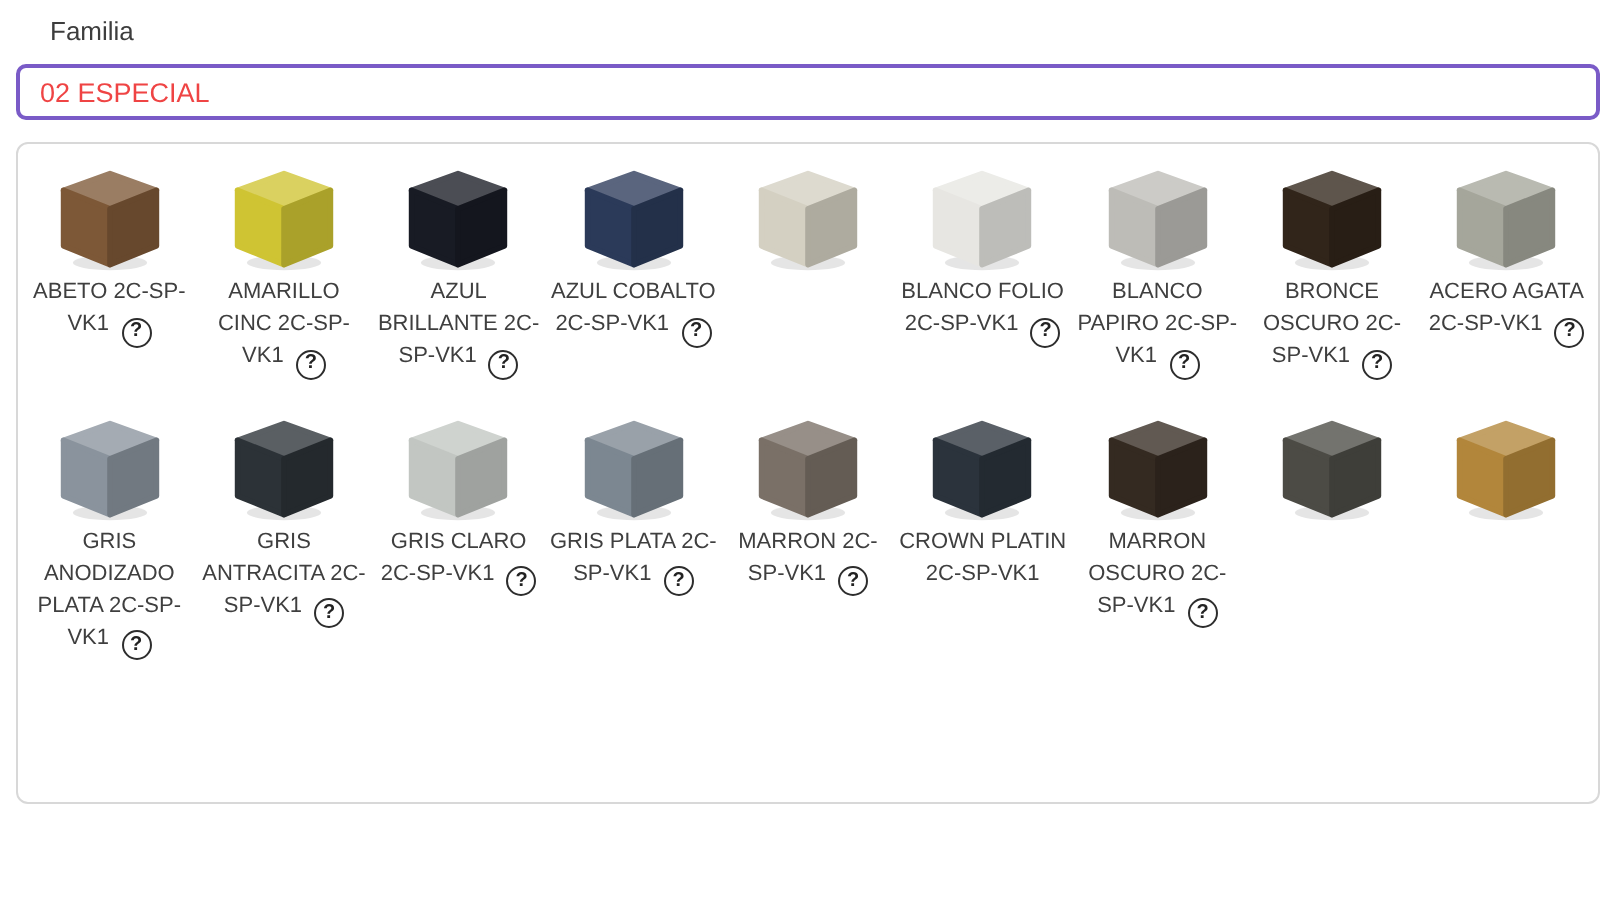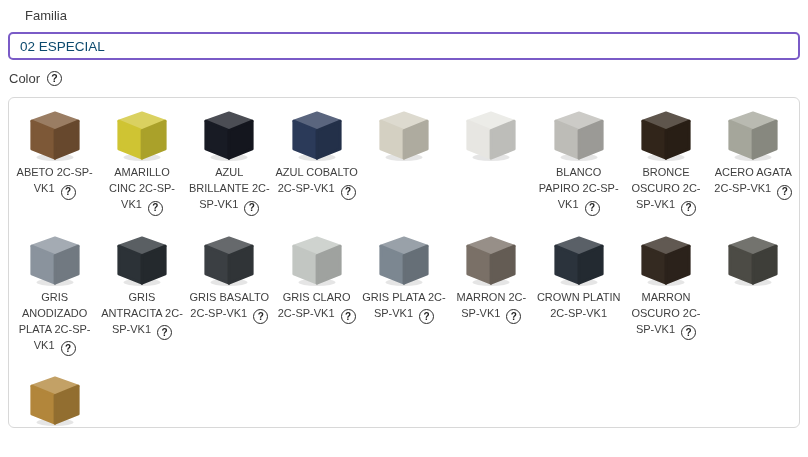--- a/index.html
+++ b/index.html
@@ -10,21 +10,21 @@
     box-sizing:border-box;
   }
   .page{padding:6px 8px;box-sizing:border-box;}
   .field-label{
     font-size:13px;line-height:15px;color:var(--text,#3d3d3d);
     margin:2px 0 9px 17px;
   }
   .text-input{
     display:block;width:100%;box-sizing:border-box;
     height:28px;border-radius:5px;
-    font-family:inherit;font-size:13.5px;color:#0c4a6e;
+    font-family:inherit;font-size:13.5px;color:#ef4444;
     padding:0 10px;outline:none;background:#fff;
   }
   .text-input.familia{border:2px solid var(--accent-border,#7a5bc7);}
   .text-input.color{border:1px solid #c9c9c9;}
   .text-input::placeholder{color:var(--placeholder,#9a9a9a);}
   .color-label-row{
     display:flex;align-items:center;gap:7px;
     margin:11px 0 7px 1px;
   }
   .help-badge{
@@ -56,24 +56,20 @@
   }
 </style>
 </head>
 <body>
 
 <div class="page">
 
   <div class="field-label">Familia</div>
   <input class="text-input familia" type="text" value="02 ESPECIAL" style="">
 
-  <div class="color-label-row">
-    <span style="font-size:13px;">Color</span>
-    <span class="help-badge">?</span>
-  </div>
 
   <div class="panel">
     <div class="grid">
   <div class="cell">
     <svg width="56" height="52" viewBox="0 0 60 56">
       <ellipse cx="30" cy="51" rx="20" ry="4" fill="#000" opacity="0.10"></ellipse>
       <polygon points="30,3 55,12 30,22 5,12" stroke-width="3" stroke-linejoin="round" fill="rgb(154,125,99)" stroke="rgb(154,125,99)"></polygon>
       <polygon points="5,12 30,22 30,52 5,42" stroke-width="3" stroke-linejoin="round" fill="#7d5837" stroke="#7d5837"></polygon>
       <polygon points="30,22 55,12 55,42 30,52" stroke-width="3" stroke-linejoin="round" fill="rgb(103,72,45)" stroke="rgb(103,72,45)"></polygon>
     </svg>
@@ -120,20 +116,21 @@
     </svg>
   </div>
 
   <div class="cell">
     <svg width="56" height="52" viewBox="0 0 60 56">
       <ellipse cx="30" cy="51" rx="20" ry="4" fill="#000" opacity="0.10"></ellipse>
       <polygon points="30,3 55,12 30,22 5,12" stroke-width="3" stroke-linejoin="round" fill="rgb(236,236,232)" stroke="rgb(236,236,232)"></polygon>
       <polygon points="5,12 30,22 30,52 5,42" stroke-width="3" stroke-linejoin="round" fill="#e7e6e2" stroke="#e7e6e2"></polygon>
       <polygon points="30,22 55,12 55,42 30,52" stroke-width="3" stroke-linejoin="round" fill="rgb(189,189,185)" stroke="rgb(189,189,185)"></polygon>
     </svg>
+    <div class="cell-label"><span>BLANCO FOLIO 2C-SP-VK1 </span><span class="q">?</span></div>
   </div>
 
   <div class="cell">
     <svg width="56" height="52" viewBox="0 0 60 56">
       <ellipse cx="30" cy="51" rx="20" ry="4" fill="#000" opacity="0.10"></ellipse>
       <polygon points="30,3 55,12 30,22 5,12" stroke-width="3" stroke-linejoin="round" fill="rgb(204,203,199)" stroke="rgb(204,203,199)"></polygon>
       <polygon points="5,12 30,22 30,52 5,42" stroke-width="3" stroke-linejoin="round" fill="#bdbcb7" stroke="#bdbcb7"></polygon>
       <polygon points="30,22 55,12 55,42 30,52" stroke-width="3" stroke-linejoin="round" fill="rgb(155,154,150)" stroke="rgb(155,154,150)"></polygon>
     </svg>
     <div class="cell-label"><span>BLANCO PAPIRO 2C-SP-VK1 </span><span class="q">?</span></div>
@@ -172,29 +169,20 @@
   <div class="cell">
     <svg width="56" height="52" viewBox="0 0 60 56">
       <ellipse cx="30" cy="51" rx="20" ry="4" fill="#000" opacity="0.10"></ellipse>
       <polygon points="30,3 55,12 30,22 5,12" stroke-width="3" stroke-linejoin="round" fill="rgb(90,95,99)" stroke="rgb(90,95,99)"></polygon>
       <polygon points="5,12 30,22 30,52 5,42" stroke-width="3" stroke-linejoin="round" fill="#2c3237" stroke="#2c3237"></polygon>
       <polygon points="30,22 55,12 55,42 30,52" stroke-width="3" stroke-linejoin="round" fill="rgb(36,41,45)" stroke="rgb(36,41,45)"></polygon>
     </svg>
     <div class="cell-label"><span>GRIS ANTRACITA 2C-SP-VK1 </span><span class="q">?</span></div>
   </div>
 
-  <div class="cell">
-    <svg width="56" height="52" viewBox="0 0 60 56">
-      <ellipse cx="30" cy="51" rx="20" ry="4" fill="#000" opacity="0.10"></ellipse>
-      <polygon points="30,3 55,12 30,22 5,12" stroke-width="3" stroke-linejoin="round" fill="rgb(102,105,108)" stroke="rgb(102,105,108)"></polygon>
-      <polygon points="5,12 30,22 30,52 5,42" stroke-width="3" stroke-linejoin="round" fill="#3b3f43" stroke="#3b3f43"></polygon>
-      <polygon points="30,22 55,12 55,42 30,52" stroke-width="3" stroke-linejoin="round" fill="rgb(48,52,55)" stroke="rgb(48,52,55)"></polygon>
-    </svg>
-    <div class="cell-label"><span>GRIS BASALTO 2C-SP-VK1 </span><span class="q">?</span></div>
-  </div>
 
   <div class="cell">
     <svg width="56" height="52" viewBox="0 0 60 56">
       <ellipse cx="30" cy="51" rx="20" ry="4" fill="#000" opacity="0.10"></ellipse>
       <polygon points="30,3 55,12 30,22 5,12" stroke-width="3" stroke-linejoin="round" fill="rgb(207,211,207)" stroke="rgb(207,211,207)"></polygon>
       <polygon points="5,12 30,22 30,52 5,42" stroke-width="3" stroke-linejoin="round" fill="#c2c6c2" stroke="#c2c6c2"></polygon>
       <polygon points="30,22 55,12 55,42 30,52" stroke-width="3" stroke-linejoin="round" fill="rgb(159,162,159)" stroke="rgb(159,162,159)"></polygon>
     </svg>
     <div class="cell-label"><span>GRIS CLARO 2C-SP-VK1 </span><span class="q">?</span></div>
   </div>

